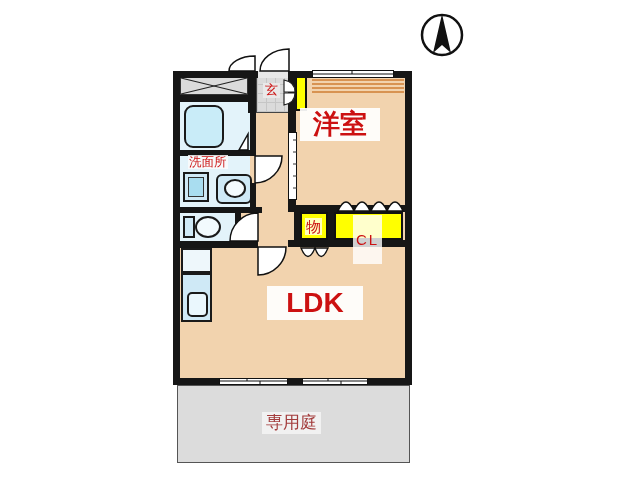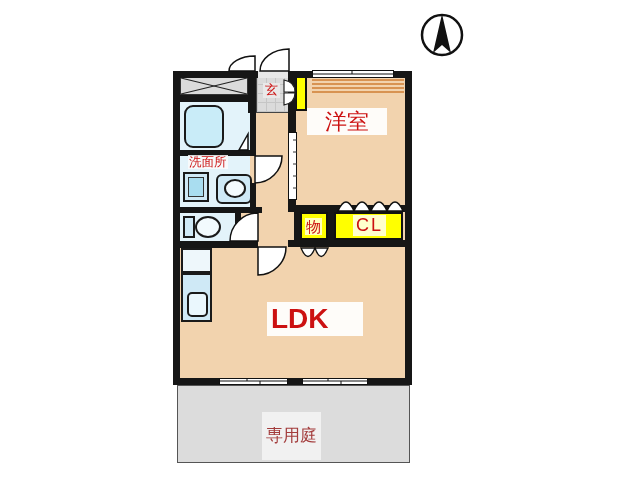--- a/index.html
+++ b/index.html
@@ -141,26 +141,26 @@
       <line x1="220" y1="381" x2="287" y2="381"></line>
         <line x1="247" y1="378" x2="247" y2="381"></line>
         <line x1="260" y1="381" x2="260" y2="384"></line>
       <line x1="303" y1="381" x2="367" y2="381"></line>
         <line x1="328" y1="378" x2="328" y2="381"></line>
         <line x1="341" y1="381" x2="341" y2="384"></line>
     </g>
   </svg>
 
   <div class="abs lbl-layer" style="left:0;top:0;width:640px;height:480px;pointer-events:none;">
-    <div class="label bgbox" style="left:307px;top:108px;width:72px;text-align:center;font-size:22px;font-weight:400;">
+    <div class="label bgbox" style="left:300px;top:108px;width:72px;text-align:center;font-size:27px;font-weight:700;">
       <div>洋室</div>
     </div>
-    <div class="label bgbox" style="left:267px;top:286px;width:88px;text-align:left;font-size:28px;font-weight:700;margin-top:16px;">
+    <div class="label bgbox" style="left:267px;top:286px;width:88px;text-align:center;font-size:28px;font-weight:700;">
       <div>LDK</div>
     </div>
     <div class="label" style="left:188px;top:155px;font-size:12.5px;background:rgba(250,250,250,.85);padding:0 1px;">洗面所</div>
     <div class="label" style="left:263px;top:83px;font-size:13px;background:#e9e9e9;padding:0 2px;">玄</div>
     <div class="label" style="left:305px;top:218px;font-size:15px;background:rgba(255,255,255,.75);padding:0 1px;">物</div>
-    <div class="label" style="left:353px;top:215px;font-size:18px;letter-spacing:2px;background:rgba(255,255,255,.8);padding:0 3px;">CL</div>
-    <div class="label" style="left:262px;top:412px;font-size:17px;color:#a33c3c;background:#f1f1f1;padding:14px 4px;">専用庭</div>
+    <div class="label" style="left:353px;top:215px;font-size:15px;letter-spacing:2px;background:rgba(255,255,255,.8);padding:16px 3px;">CL</div>
+    <div class="label" style="left:262px;top:412px;font-size:17px;color:#a33c3c;background:#f1f1f1;padding:1px 4px;">専用庭</div>
   </div>
 
 </div>
 
 </body></html>

